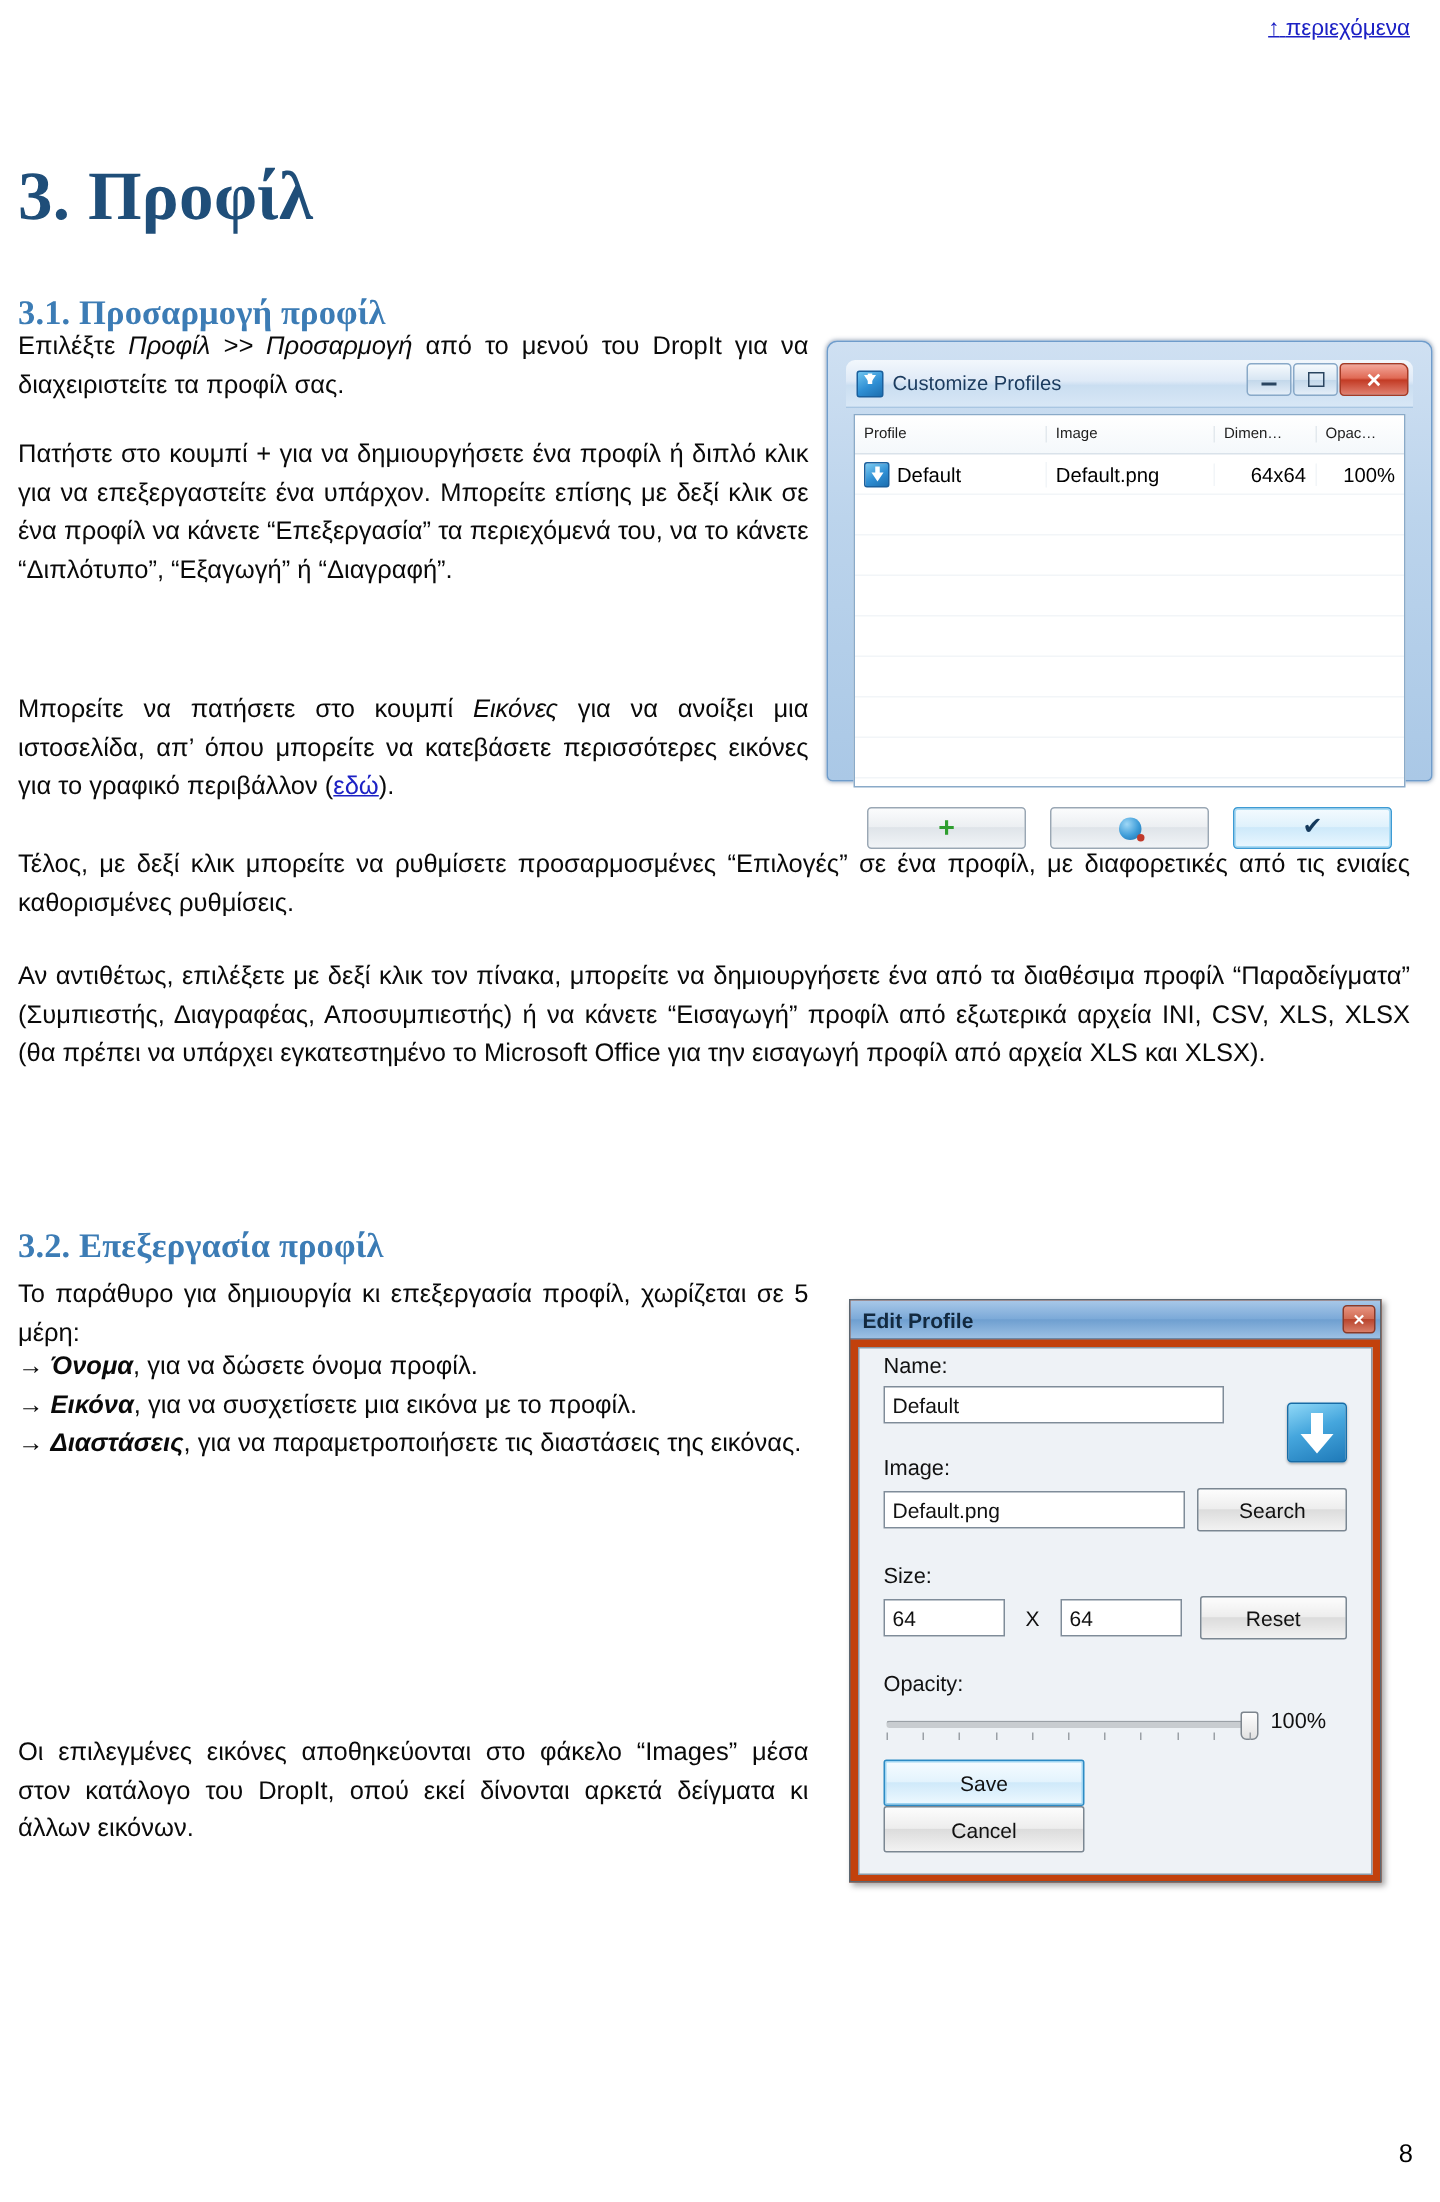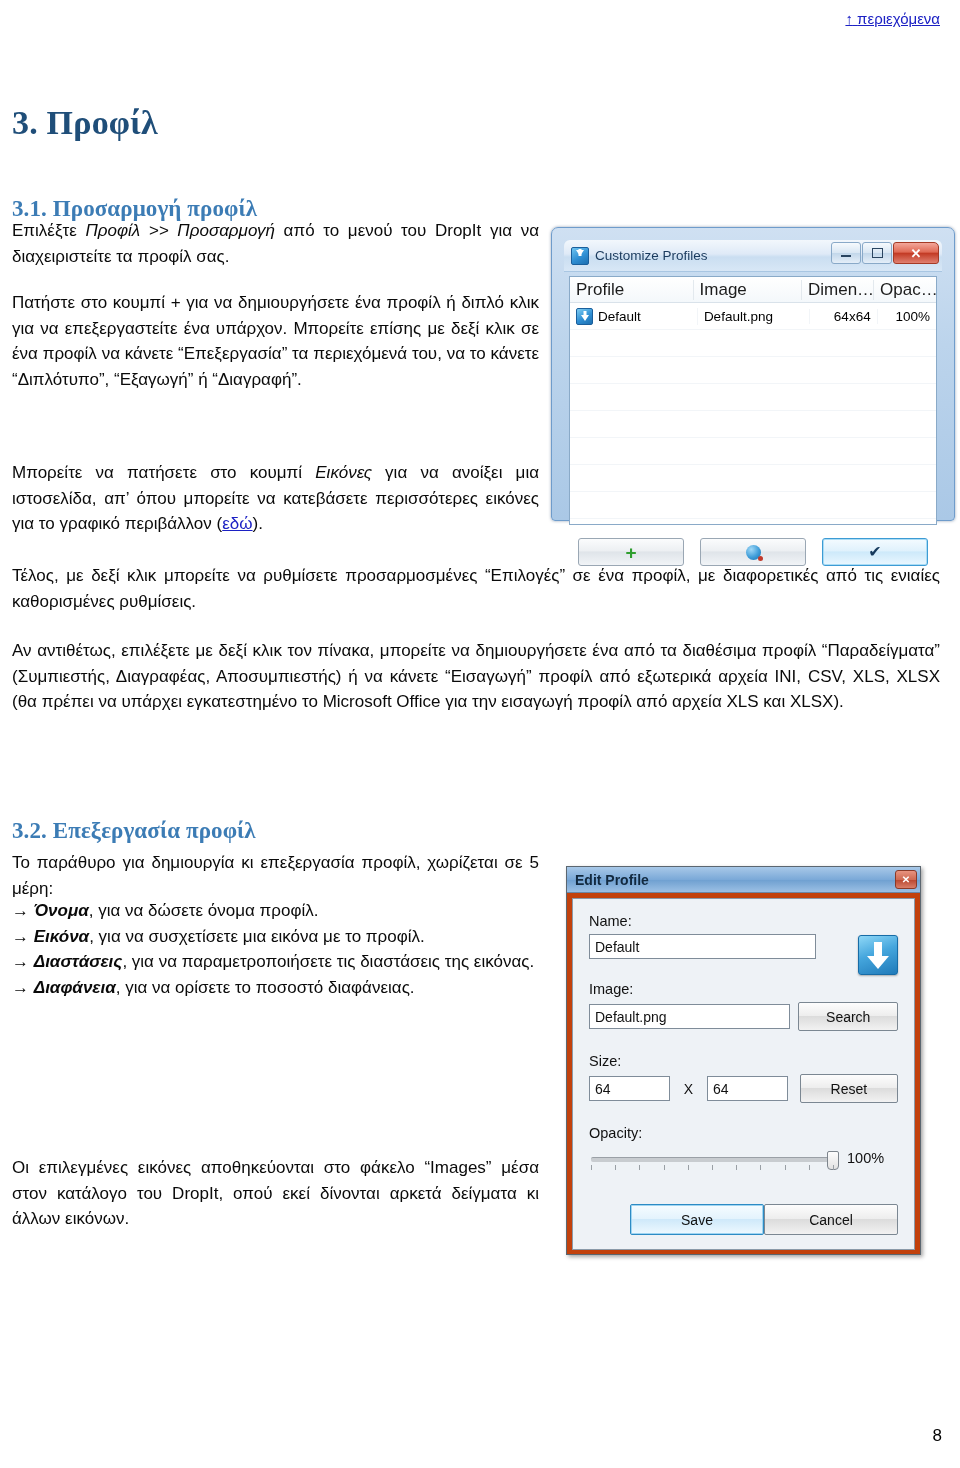--- a/index.html
+++ b/index.html
@@ -35,21 +35,21 @@
   }
   .toc-link .arrow { font-size: 15px; }
 
   
   .h1 {
     position: absolute;
     left: 12px;
     top: 104px;
     font-family: "Liberation Serif", serif;
     font-weight: bold;
-    font-size: 34px;
+    font-size: 46px;
     color: #1f4e79;
     letter-spacing: 0.2px;
   }
   .h2 {
     font-family: "Liberation Serif", serif;
     font-weight: bold;
     font-size: 23px;
     color: #3c7cb5;
     letter-spacing: 0.1px;
   }
@@ -180,21 +180,21 @@
     border: 1px solid #8aaac8;
     box-sizing: border-box;
     display: flex;
     flex-direction: column;
   }
   .lv-head {
     display: flex;
     height: 25px;
     background: linear-gradient(180deg,#ffffff 0%,#f4f8fb 100%);
     border-bottom: 1px solid #d9e2ea;
-    font-size: 17px;
+    font-size: 10px;
     color: #1c1c1c;
     align-items: center;
   }
   .lv-head div { padding: 0 6px; box-sizing: border-box; }
   .lv-head .c1 { width: 137px; border-right: 1px solid #e3e9ee; }
   .lv-head .c2 { width: 120px; border-right: 1px solid #e3e9ee; }
   .lv-head .c3 { width: 72px;  border-right: 1px solid #e3e9ee; }
   .lv-head .c4 { width: 62px; }
 
   .lv-rows { flex: 1 1 auto; position: relative; }
@@ -293,21 +293,21 @@
     background: linear-gradient(180deg,#e8937f 0%, #cf6a52 50%, #b9452d 51%, #d97e68 100%);
     color: #fff; font-size: 10px; font-weight: bold;
     display: flex; align-items: center; justify-content: center;
   }
   .win2-body {
     margin: 5px;
     height: 352px;
     background: #eef2f6;
     border: 1px solid #8a9aa9;
     box-sizing: border-box;
-    padding: 14px 16px;
+    padding: 4px 16px;
     position: relative;
   }
   .flabel {
     font-size: 14.5px;
     color: #111;
     margin-bottom: 5px;
   }
   .finput {
     height: 25px;
     background: #ffffff;
@@ -375,21 +375,21 @@
   .ticks {
     position: absolute; left: 2px; top: 18px;
     width: 243px; height: 7px;
     display: flex; justify-content: space-between;
   }
   .ticks span { width: 1px; height: 5px; background: #9aa0a6; display: block; }
 
   .btnrow {
     position: absolute;
     left: 16px; right: 16px; bottom: 14px;
-    display: flex; justify-content: flex-end;
+    display: flex; justify-content: space-between; flex-direction: column;
   }
   .btnrow .cbtn { width: 108px; height: 29px; }
 </style>
 </head>
 <body>
 
 <div class="page">
 
   <a class="toc-link" href="#">
     <span class="arrow">↑</span>
@@ -421,24 +421,20 @@
       <span>→</span>
       <span class="bi">Όνομα</span><span>, για να δώσετε όνομα προφίλ.</span>
     </span>
     <span class="listline">
       <span>→</span>
       <span class="bi">Εικόνα</span><span>, για να συσχετίσετε μια εικόνα με το προφίλ.</span>
     </span>
     <span class="listline">
       <span>→</span>
       <span class="bi">Διαστάσεις</span><span>, για να παραμετροποιήσετε τις διαστάσεις της εικόνας.</span>
-    </span>
-    <span class="listline">
-      <span>→</span>
-      <span class="bi">Διαφάνεια</span><span>, για να ορίσετε το ποσοστό διαφάνειας.</span>
     </span>
   </div>
 
 
   <div class="ptext col-left" id="p-folder">Οι επιλεγμένες εικόνες αποθηκεύονται στο φάκελο “Images” μέσα στον κατάλογο του DropIt, οπού εκεί δίνονται αρκετά δείγματα κι άλλων εικόνων.</div>
 
   <div class="win1">
     <div class="win1-titlebar">
       <span class="appicon"></span>
       <span class="win1-title">Customize Profiles</span>

